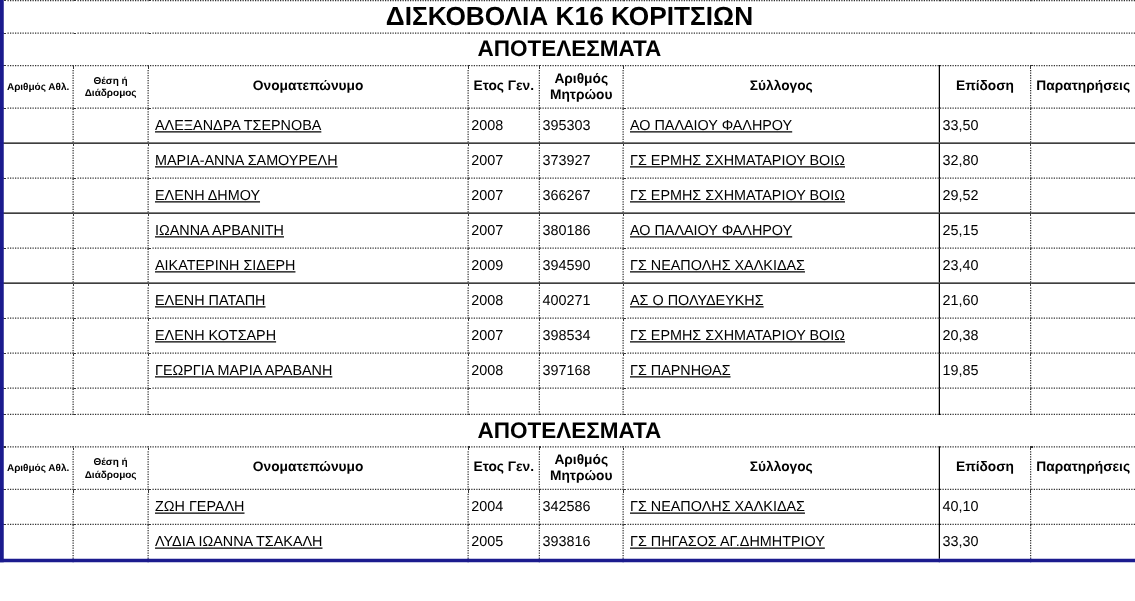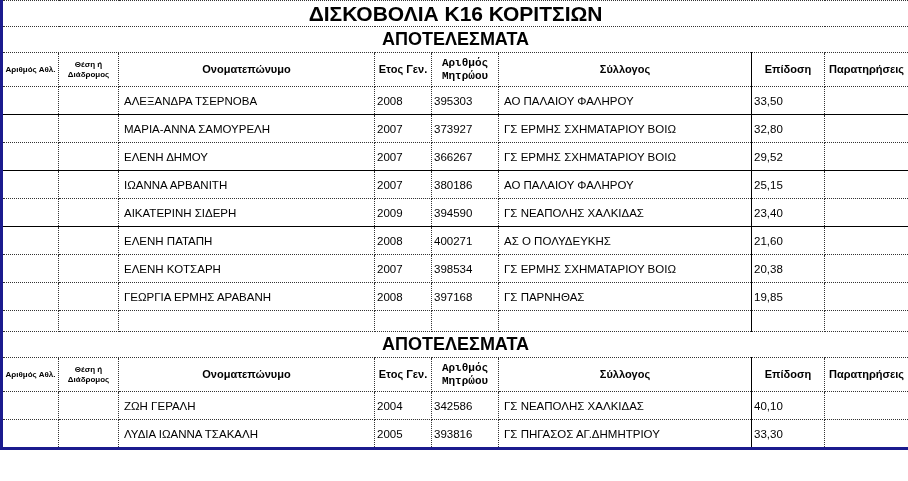--- a/index.html
+++ b/index.html
@@ -29,25 +29,25 @@
     font-size:21px;font-weight:bold;text-align:center;height:25px;
   }
   tr.row-sub td{
     font-size:18px;font-weight:bold;text-align:center;height:25px;
   }
   tr.row-head th{
     font-weight:bold;font-size:11px;text-align:center;vertical-align:middle;
     height:33px;line-height:1.15;
   }
   tr.row-head th.col-num,tr.row-head th.col-lane{font-size:8px;white-space:normal;}
-  tr.row-head th.col-reg{white-space:normal;font-family:Liberation Mono, monospace;}
+  tr.row-head th.col-reg{white-space:normal;}
 
   tr.data-row td{height:27px;font-size:11.5px;vertical-align:middle;}
   tr.empty-row td{height:20px;}
-  td.col-name,td.col-club{text-align:left;padding-left:5px;}
+  td.col-name,td.col-club{text-align:left;padding-left:5px;text-decoration:underline;}
   td.col-year,td.col-reg,td.col-perf{}
   td.col-num,td.col-lane,td.col-notes{text-align:center;}
 
   
   tr.solid-bottom td{border-bottom:1px solid #000;}
   td.col-perf,th.col-perf{border-left:1px solid #000;}
 </style>
 </head>
 <body>
 
@@ -146,21 +146,21 @@
         <td class="col-name">ΕΛΕΝΗ ΚΟΤΣΑΡΗ</td>
         <td class="col-year">2007</td>
         <td class="col-reg">398534</td>
         <td class="col-club">ΓΣ ΕΡΜΗΣ ΣΧΗΜΑΤΑΡΙΟΥ ΒΟΙΩ</td>
         <td class="col-perf">20,38</td>
         <td class="col-notes"></td>
       </tr>
       <tr class="data-row">
         <td class="col-num"></td>
         <td class="col-lane"></td>
-        <td class="col-name">ΓΕΩΡΓΙΑ ΕΡΜΗΣ ΑΡΑΒΑΝΗ</td>
+        <td class="col-name">ΓΕΩΡΓΙΑ ΜΑΡΙΑ ΑΡΑΒΑΝΗ</td>
         <td class="col-year">2008</td>
         <td class="col-reg">397168</td>
         <td class="col-club">ΓΣ ΠΑΡΝΗΘΑΣ</td>
         <td class="col-perf">19,85</td>
         <td class="col-notes"></td>
       </tr>
       <tr class="data-row empty-row">
         <td class="col-num"></td>
         <td class="col-lane"></td>
         <td class="col-name"></td>

